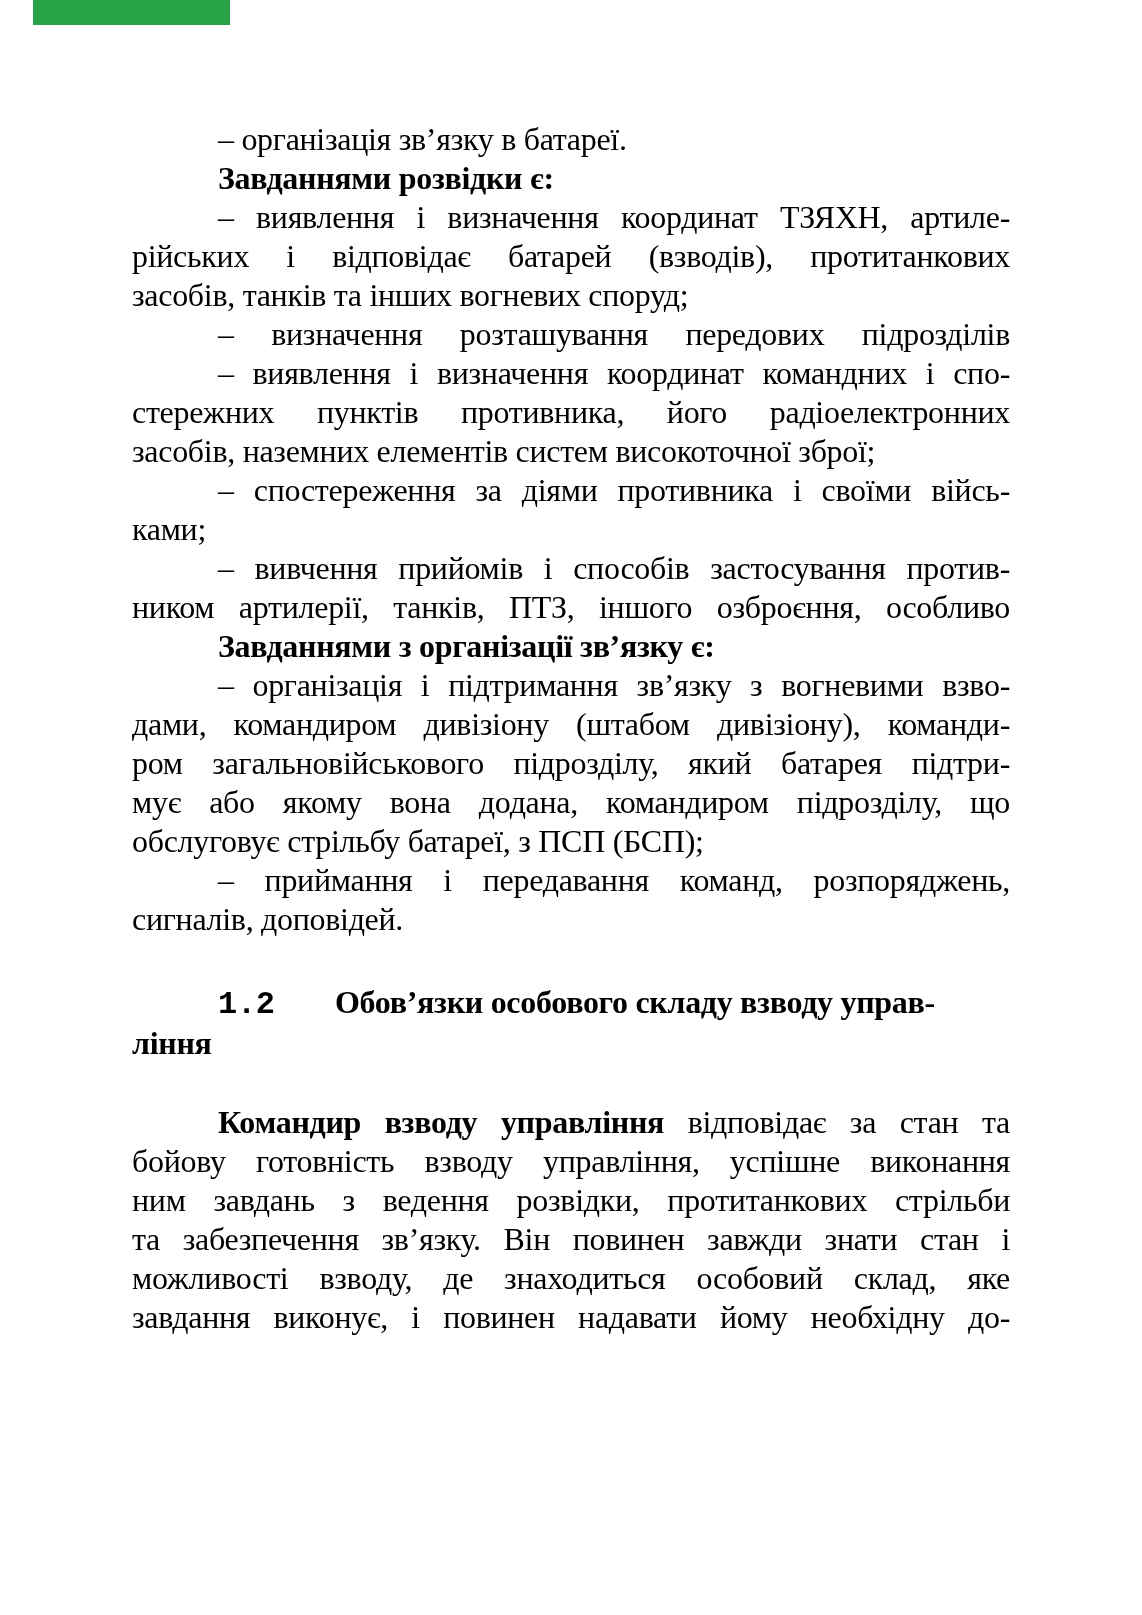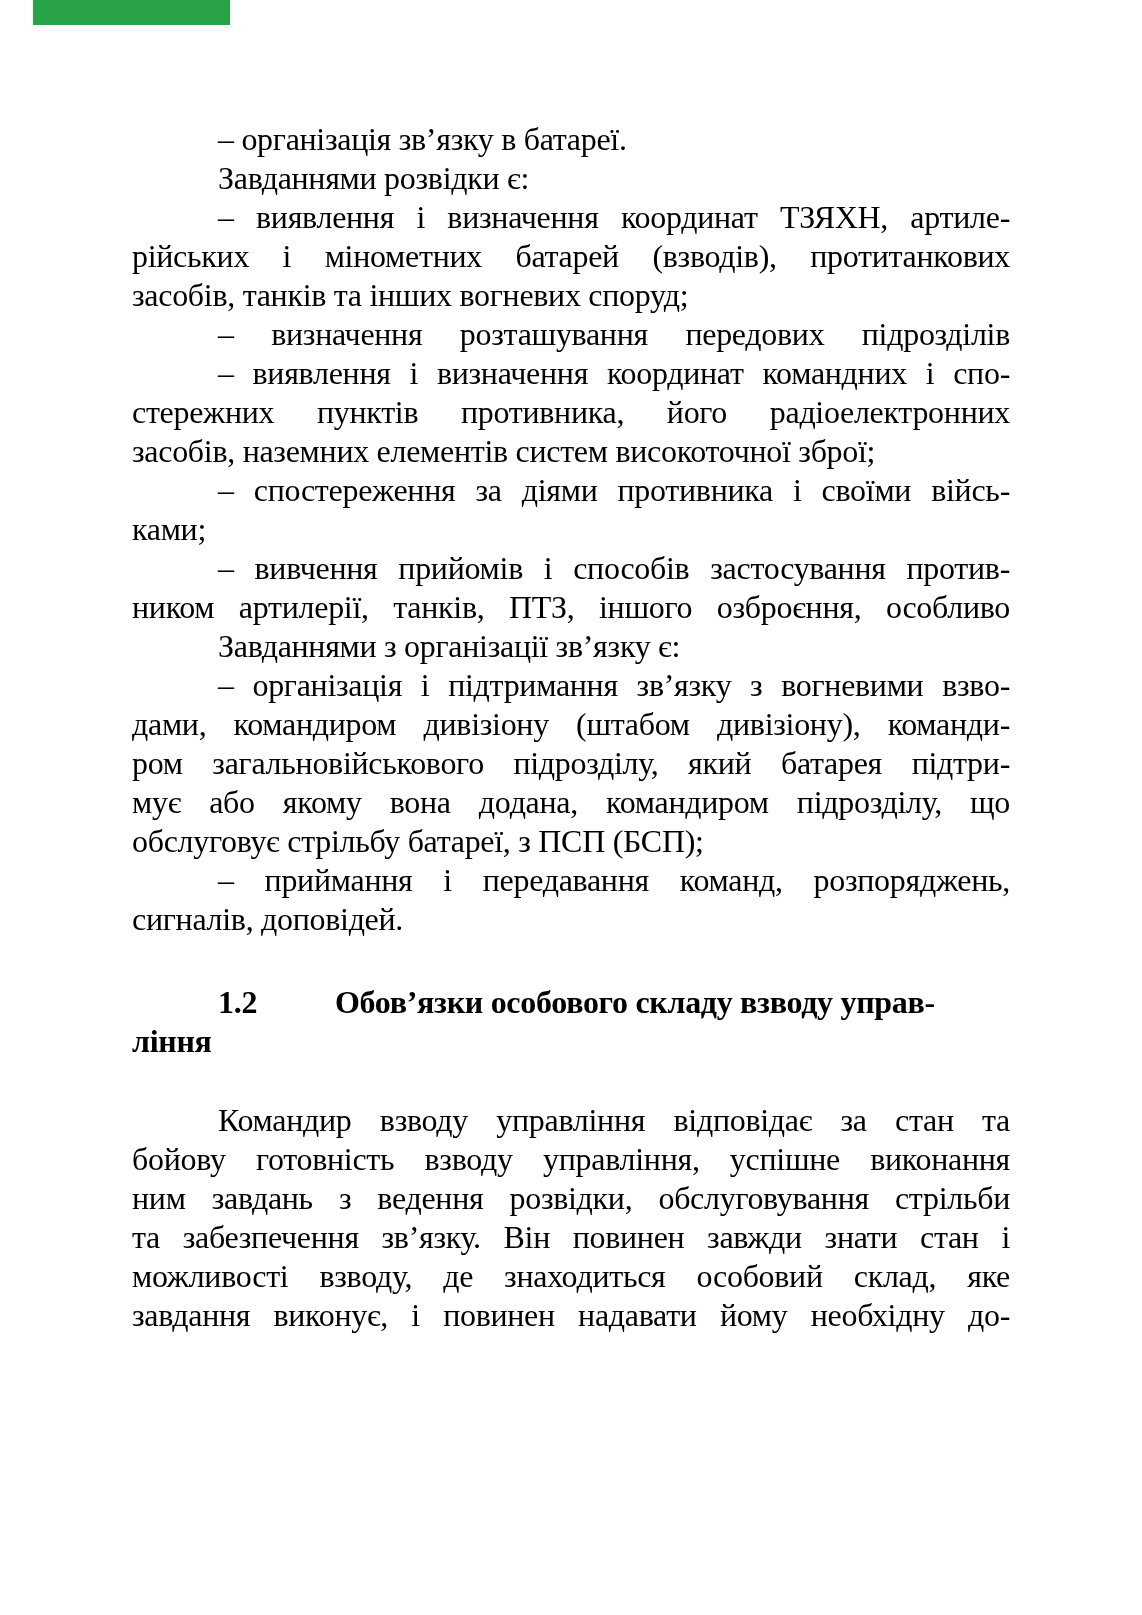--- a/index.html
+++ b/index.html
@@ -31,28 +31,29 @@
   .line{
     white-space:nowrap;
     overflow:hidden;
   }
   .line.justify{
     text-align:justify;
     text-align-last:justify;
     text-justify:inter-word;
   }
   .line.indent{ text-indent:86px; }
-  .bold{ font-weight:normal; }
+  .bold{ font-weight:bold; }
   .h-line1{
     font-weight:bold;
     padding-left:86px;
   }
   .h-num{
     display:inline-block;
     width:117px;
+    font-family:Liberation Mono, monospace;
   }
   .h-line2{
     font-weight:bold;
   }
   .spacer{ width:100%; }
   .page-number{
     position:absolute;
     left:0;
     top:1488px;
     width:100%;
@@ -62,21 +63,21 @@
 </style>
 </head>
 <body>
 
 <div class="page">
   <div class="marker" style="background: rgb(41, 163, 72);"></div>
   <div class="text-flow" id="text-flow">
       <div class="line indent"><span>– організація зв’язку в батареї.</span></div>
       <div class="line indent"><span class="bold">Завданнями розвідки є:</span></div>
       <div class="line indent justify"><span>– виявлення і визначення координат ТЗЯХН, артиле-</span></div>
-      <div class="line justify"><span>рійських і мінометних батарей (взводів), протитанкових</span></div>
+      <div class="line justify"><span>рійських і відповідає батарей (взводів), протитанкових</span></div>
       <div class="line"><span>засобів, танків та інших вогневих споруд;</span></div>
       <div class="line indent justify"><span>– визначення розташування передових підрозділів</span></div>
       <div class="line indent justify"><span>– виявлення і визначення координат командних і спо-</span></div>
       <div class="line justify"><span>стережних пунктів противника, його радіоелектронних</span></div>
       <div class="line"><span>засобів, наземних елементів систем високоточної зброї;</span></div>
       <div class="line indent justify"><span>– спостереження за діями противника і своїми війсь-</span></div>
       <div class="line"><span>ками;</span></div>
       <div class="line indent justify"><span>– вивчення прийомів і способів застосування против-</span></div>
       <div class="line justify"><span>ником артилерії, танків, ПТЗ, іншого озброєння, особливо</span></div>
       <div class="line indent"><span class="bold">Завданнями з організації зв’язку є:</span></div>
@@ -86,19 +87,19 @@
       <div class="line justify"><span>мує або якому вона додана, командиром підрозділу, що</span></div>
       <div class="line"><span>обслуговує стрільбу батареї, з ПСП (БСП);</span></div>
       <div class="line indent justify"><span>– приймання і передавання команд, розпоряджень,</span></div>
       <div class="line"><span>сигналів, доповідей.</span></div>
       <div class="spacer" style="height: 44px;"></div>
       <div class="line h-line1"><span class="h-num">1.2</span><span>Обов’язки особового складу взводу управ-</span></div>
       <div class="line h-line2">ління</div>
       <div class="spacer" style="height: 40px;"></div>
       <div class="line indent justify"><span class="bold">Командир взводу управління</span><span> відповідає за стан та</span></div>
       <div class="line justify"><span>бойову готовність взводу управління, успішне виконання</span></div>
-      <div class="line justify"><span>ним завдань з ведення розвідки, обслуговування стрільби</span></div>
+      <div class="line justify"><span>ним завдань з ведення розвідки, протитанкових стрільби</span></div>
       <div class="line justify"><span>та забезпечення зв’язку. Він повинен завжди знати стан і</span></div>
       <div class="line justify"><span>можливості взводу, де знаходиться особовий склад, яке</span></div>
       <div class="line justify"><span>завдання виконує, і повинен надавати йому необхідну до-</span></div>
     </div>
   <div class="page-number">10</div>
 </div>
 
 </body></html>

